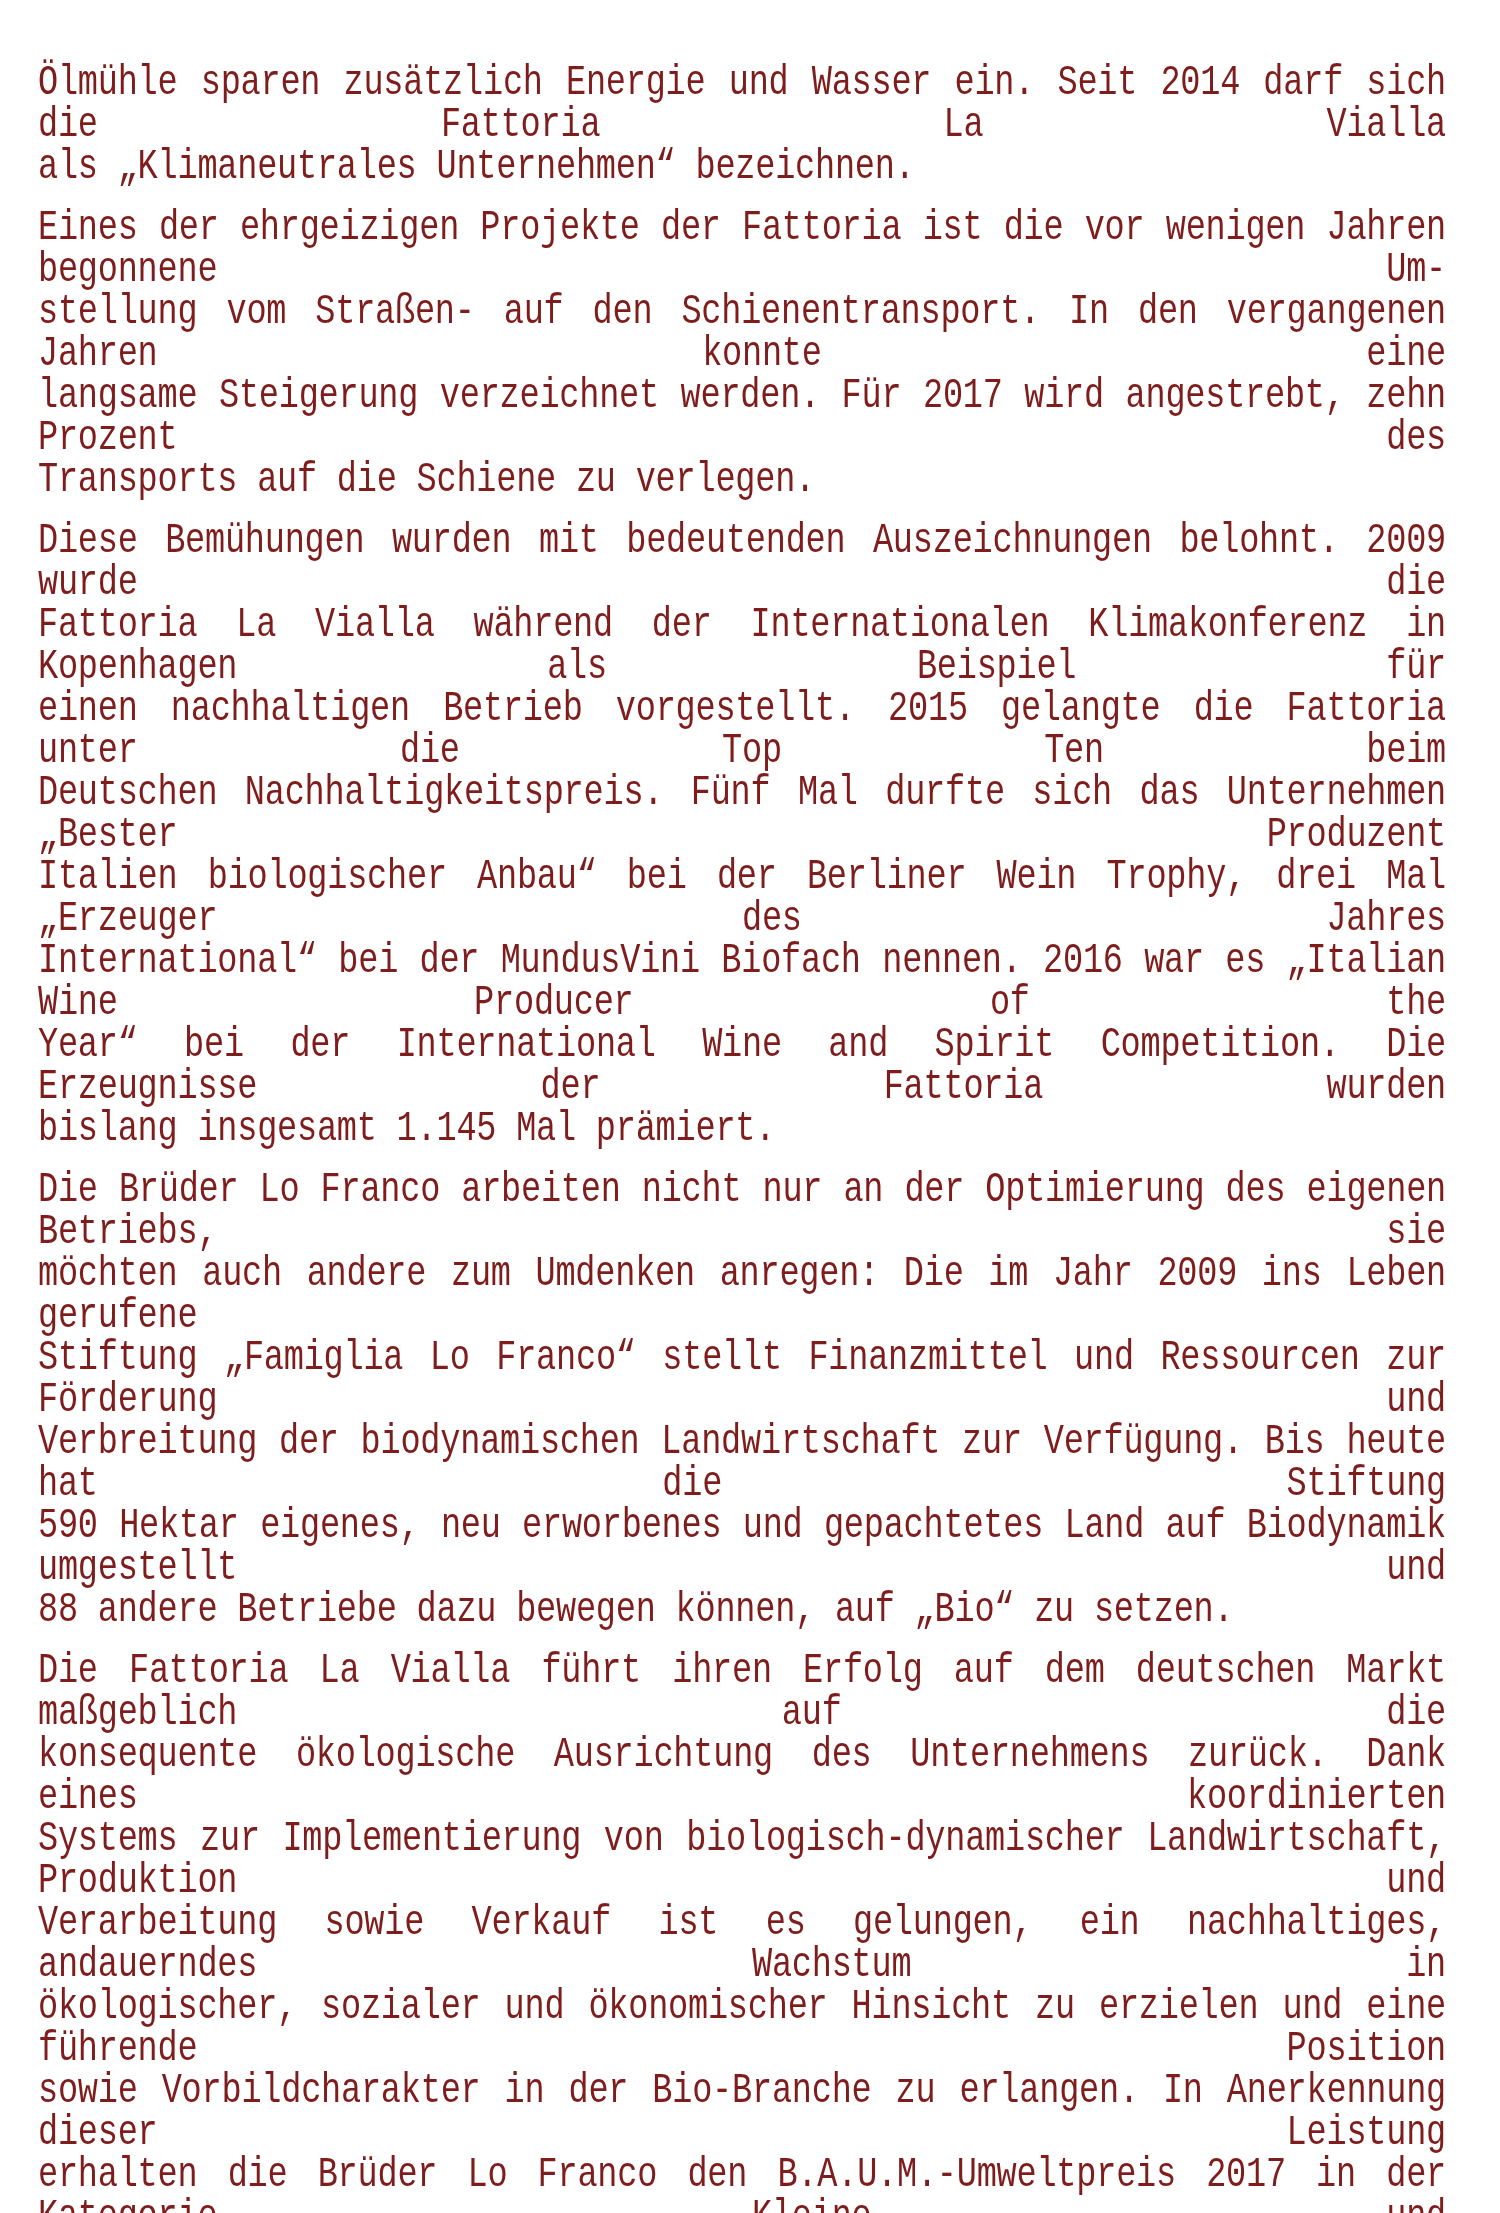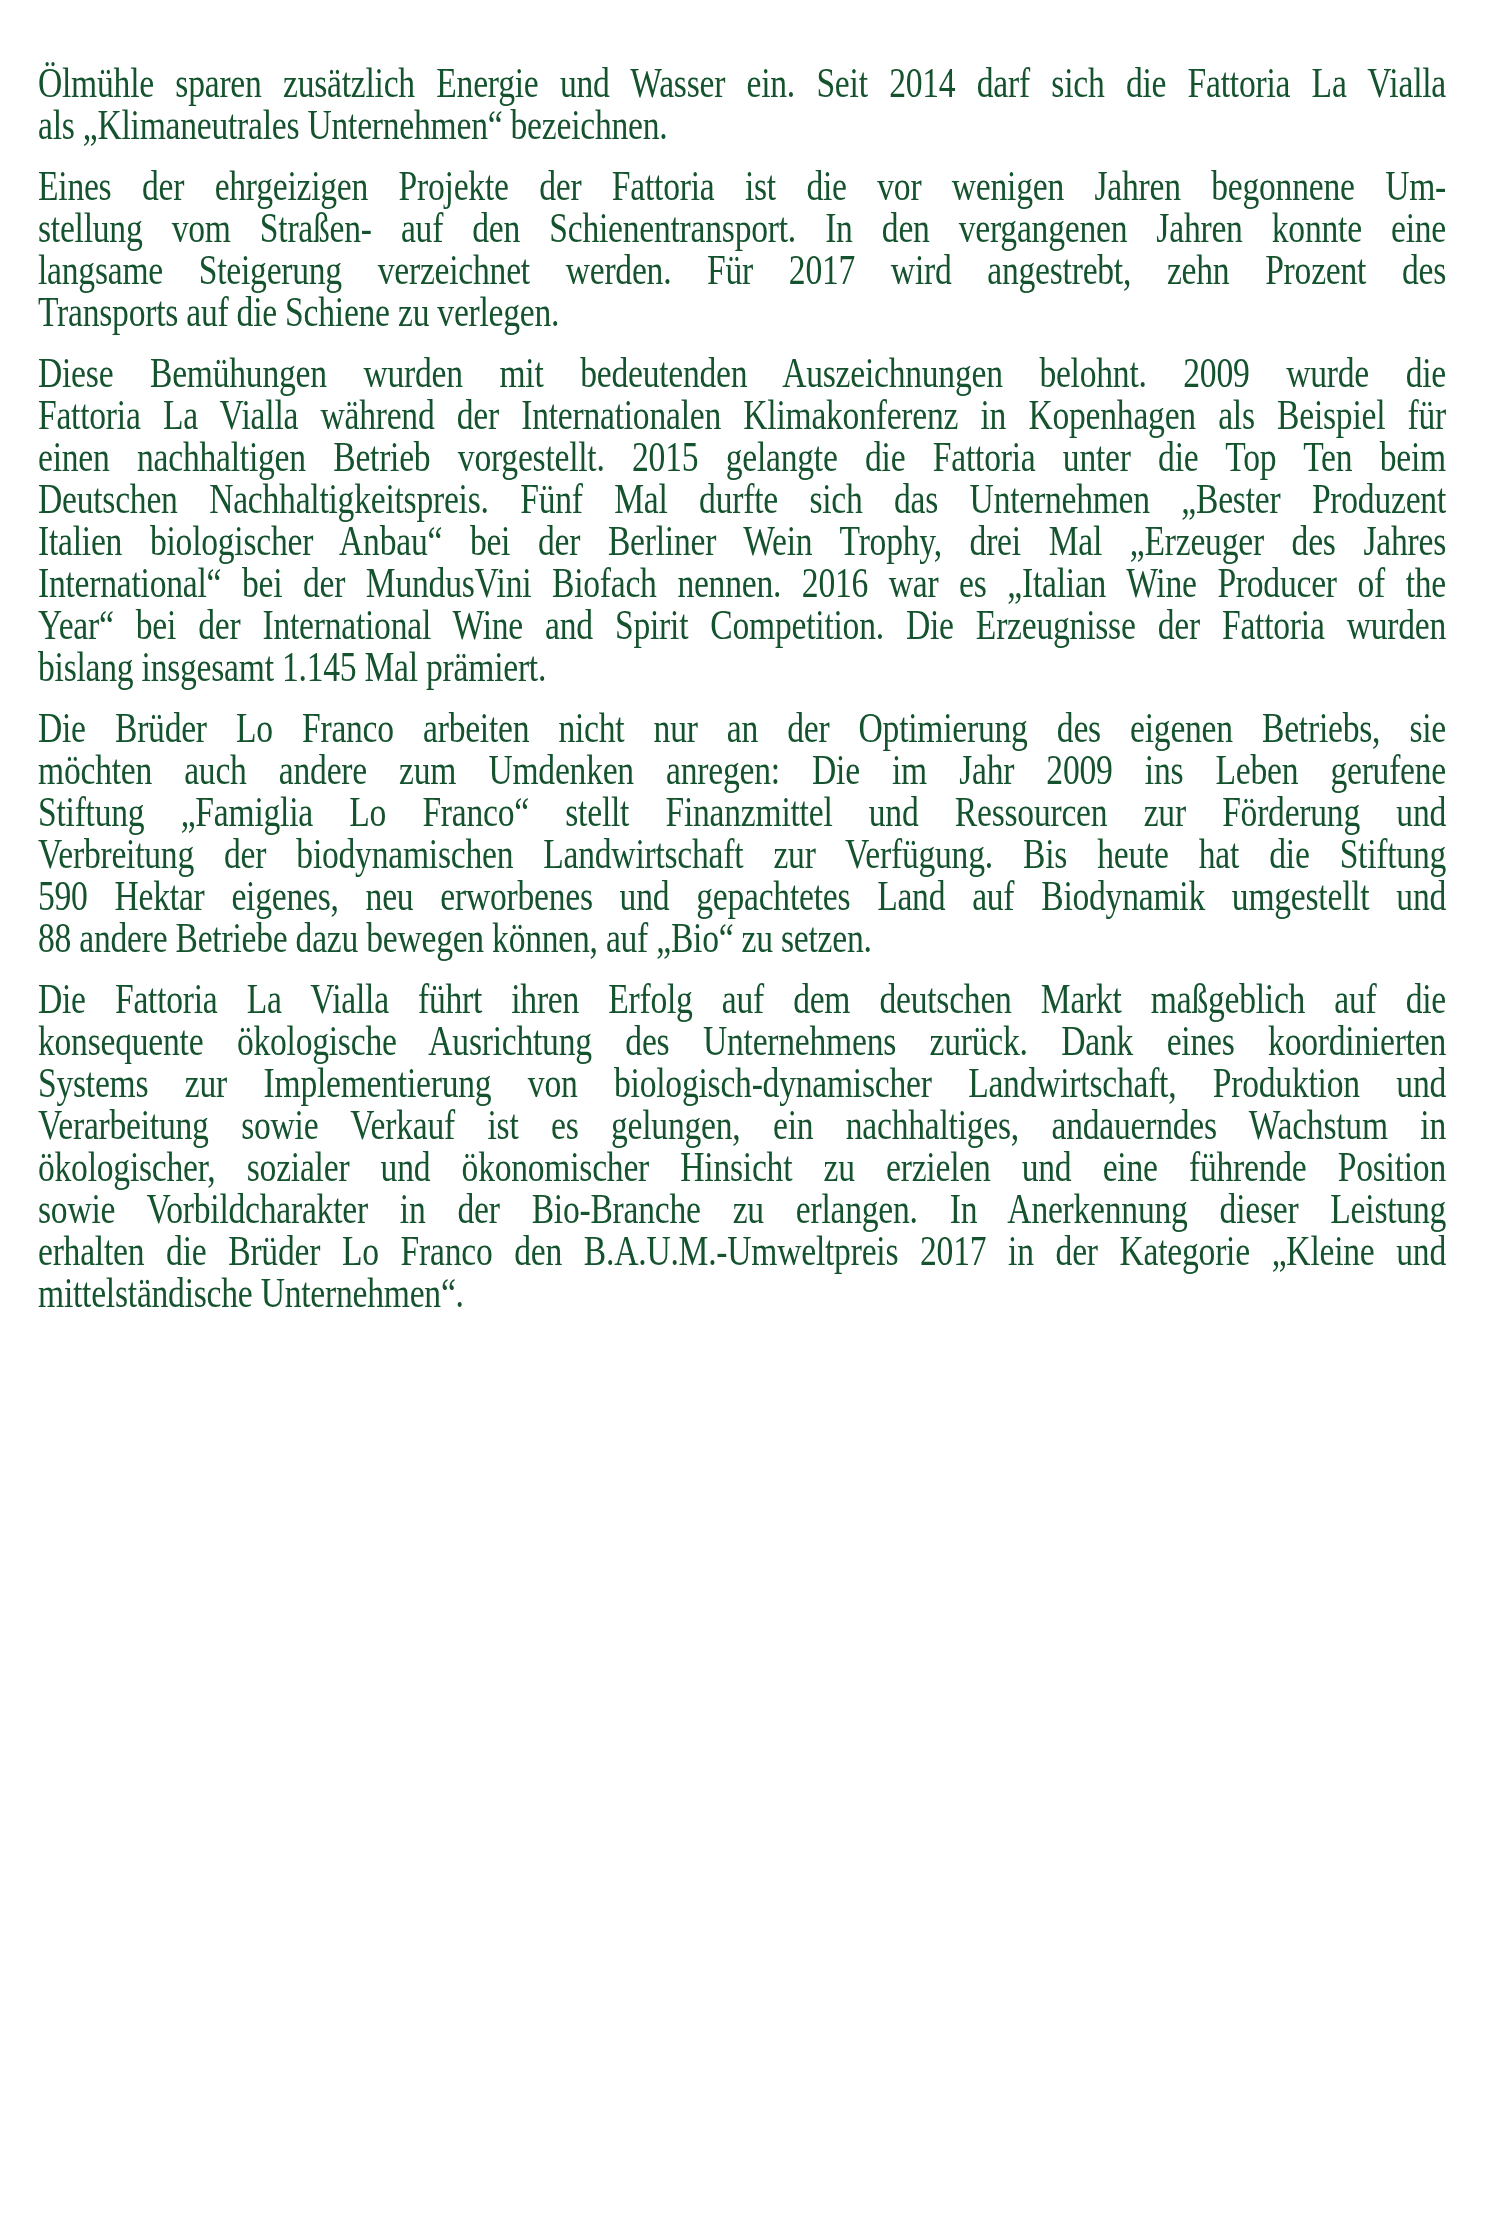--- a/index.html
+++ b/index.html
@@ -6,22 +6,22 @@
     margin: 0;
     padding: 0;
     background: #ffffff;
   }
   .page {
     position: relative;
     width: 1500px;
     height: 2213px;
     background: #ffffff;
     overflow: hidden;
-    color: #14532d;
-    font-family: Liberation Serif, serif;
+    color: #7f1d1d;
+    font-family: Liberation Mono, monospace;
   }
   
   .text-column {
     position: absolute;
     left: 38px;
     top: 62px;
     width: 1760px;
     transform: scaleX(0.8);
     transform-origin: 0 0;
     font-size: 42px;

